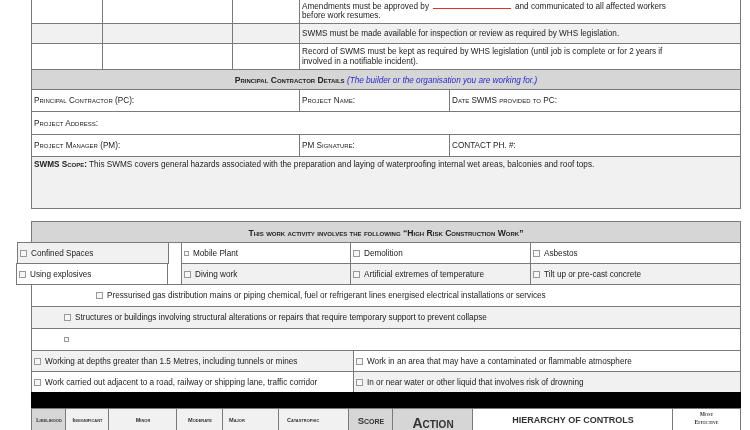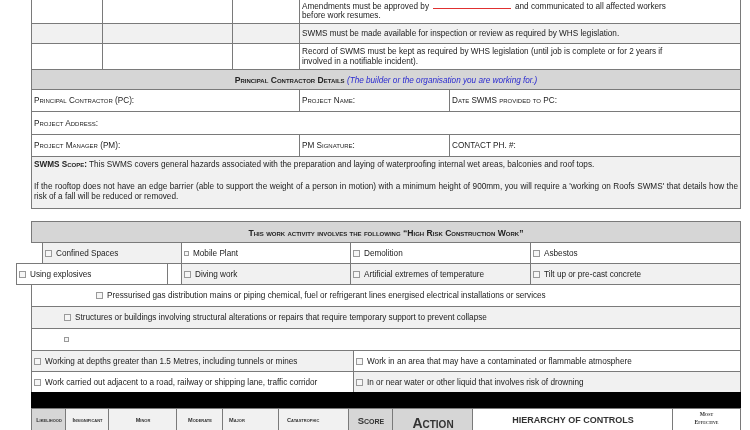--- a/index.html
+++ b/index.html
@@ -79,28 +79,27 @@
 </div>
 <div class="cell w" style="left:449px;top:134px;width:292px;height:23px;">
   <div class="txt" style="left:2px;top:6px;">CONTACT PH. #:</div>
 </div>
 
 <div class="cell g" style="left:31px;top:156px;width:710px;height:53px;">
   <div class="txt" style="left:2px;top:3px;">
     <span class="bold sc">SWMS Scope:</span>
     <span>This SWMS covers general hazards associated with the preparation and laying of waterproofing internal wet areas, balconies and roof tops.</span>
   </div>
-  <div class="txt wrap" style="left:2px;top:25px;width:704px;text-align:justify;">If the rooftop does not have an edge barrier (able to support the weight of a person in motion) with a minimum height of 900mm, you will require a 'working on Roofs SWMS' that details how the risk of a fall will be reduced or removed.</div>
 </div>
 
 <div class="cell hdr center" style="left:31px;top:221px;width:710px;height:22px;">
   <div class="sc bold" style="position:absolute;left:0;right:0;top:6px;line-height:10px;font-size:8.6px;">This work activity involves the following “High Risk Construction Work”</div>
 </div>
 
-<div class="cell g" style="left:42px;top:242px;width:152px;height:22px;text-align:center;">
+<div class="cell g" style="left:17px;top:242px;width:152px;height:22px;text-align:center;">
   <div class="txt" style="left:2px;top:6px;"><span class="cb"></span><span>Confined Spaces</span></div>
 </div>
 <div class="cell w" style="left:181px;top:242px;width:171px;height:22px;">
   <div class="txt" style="left:2px;top:6px;"><span class="cb small"></span><span>Mobile Plant</span></div>
 </div>
 <div class="cell w" style="left:350px;top:242px;width:182px;height:22px;">
   <div class="txt" style="left:2px;top:6px;"><span class="cb"></span><span>Demolition</span></div>
 </div>
 <div class="cell w" style="left:530px;top:242px;width:211px;height:22px;padding-left:40px;">
   <div class="txt" style="left:2px;top:6px;"><span class="cb"></span><span>Asbestos</span></div>

